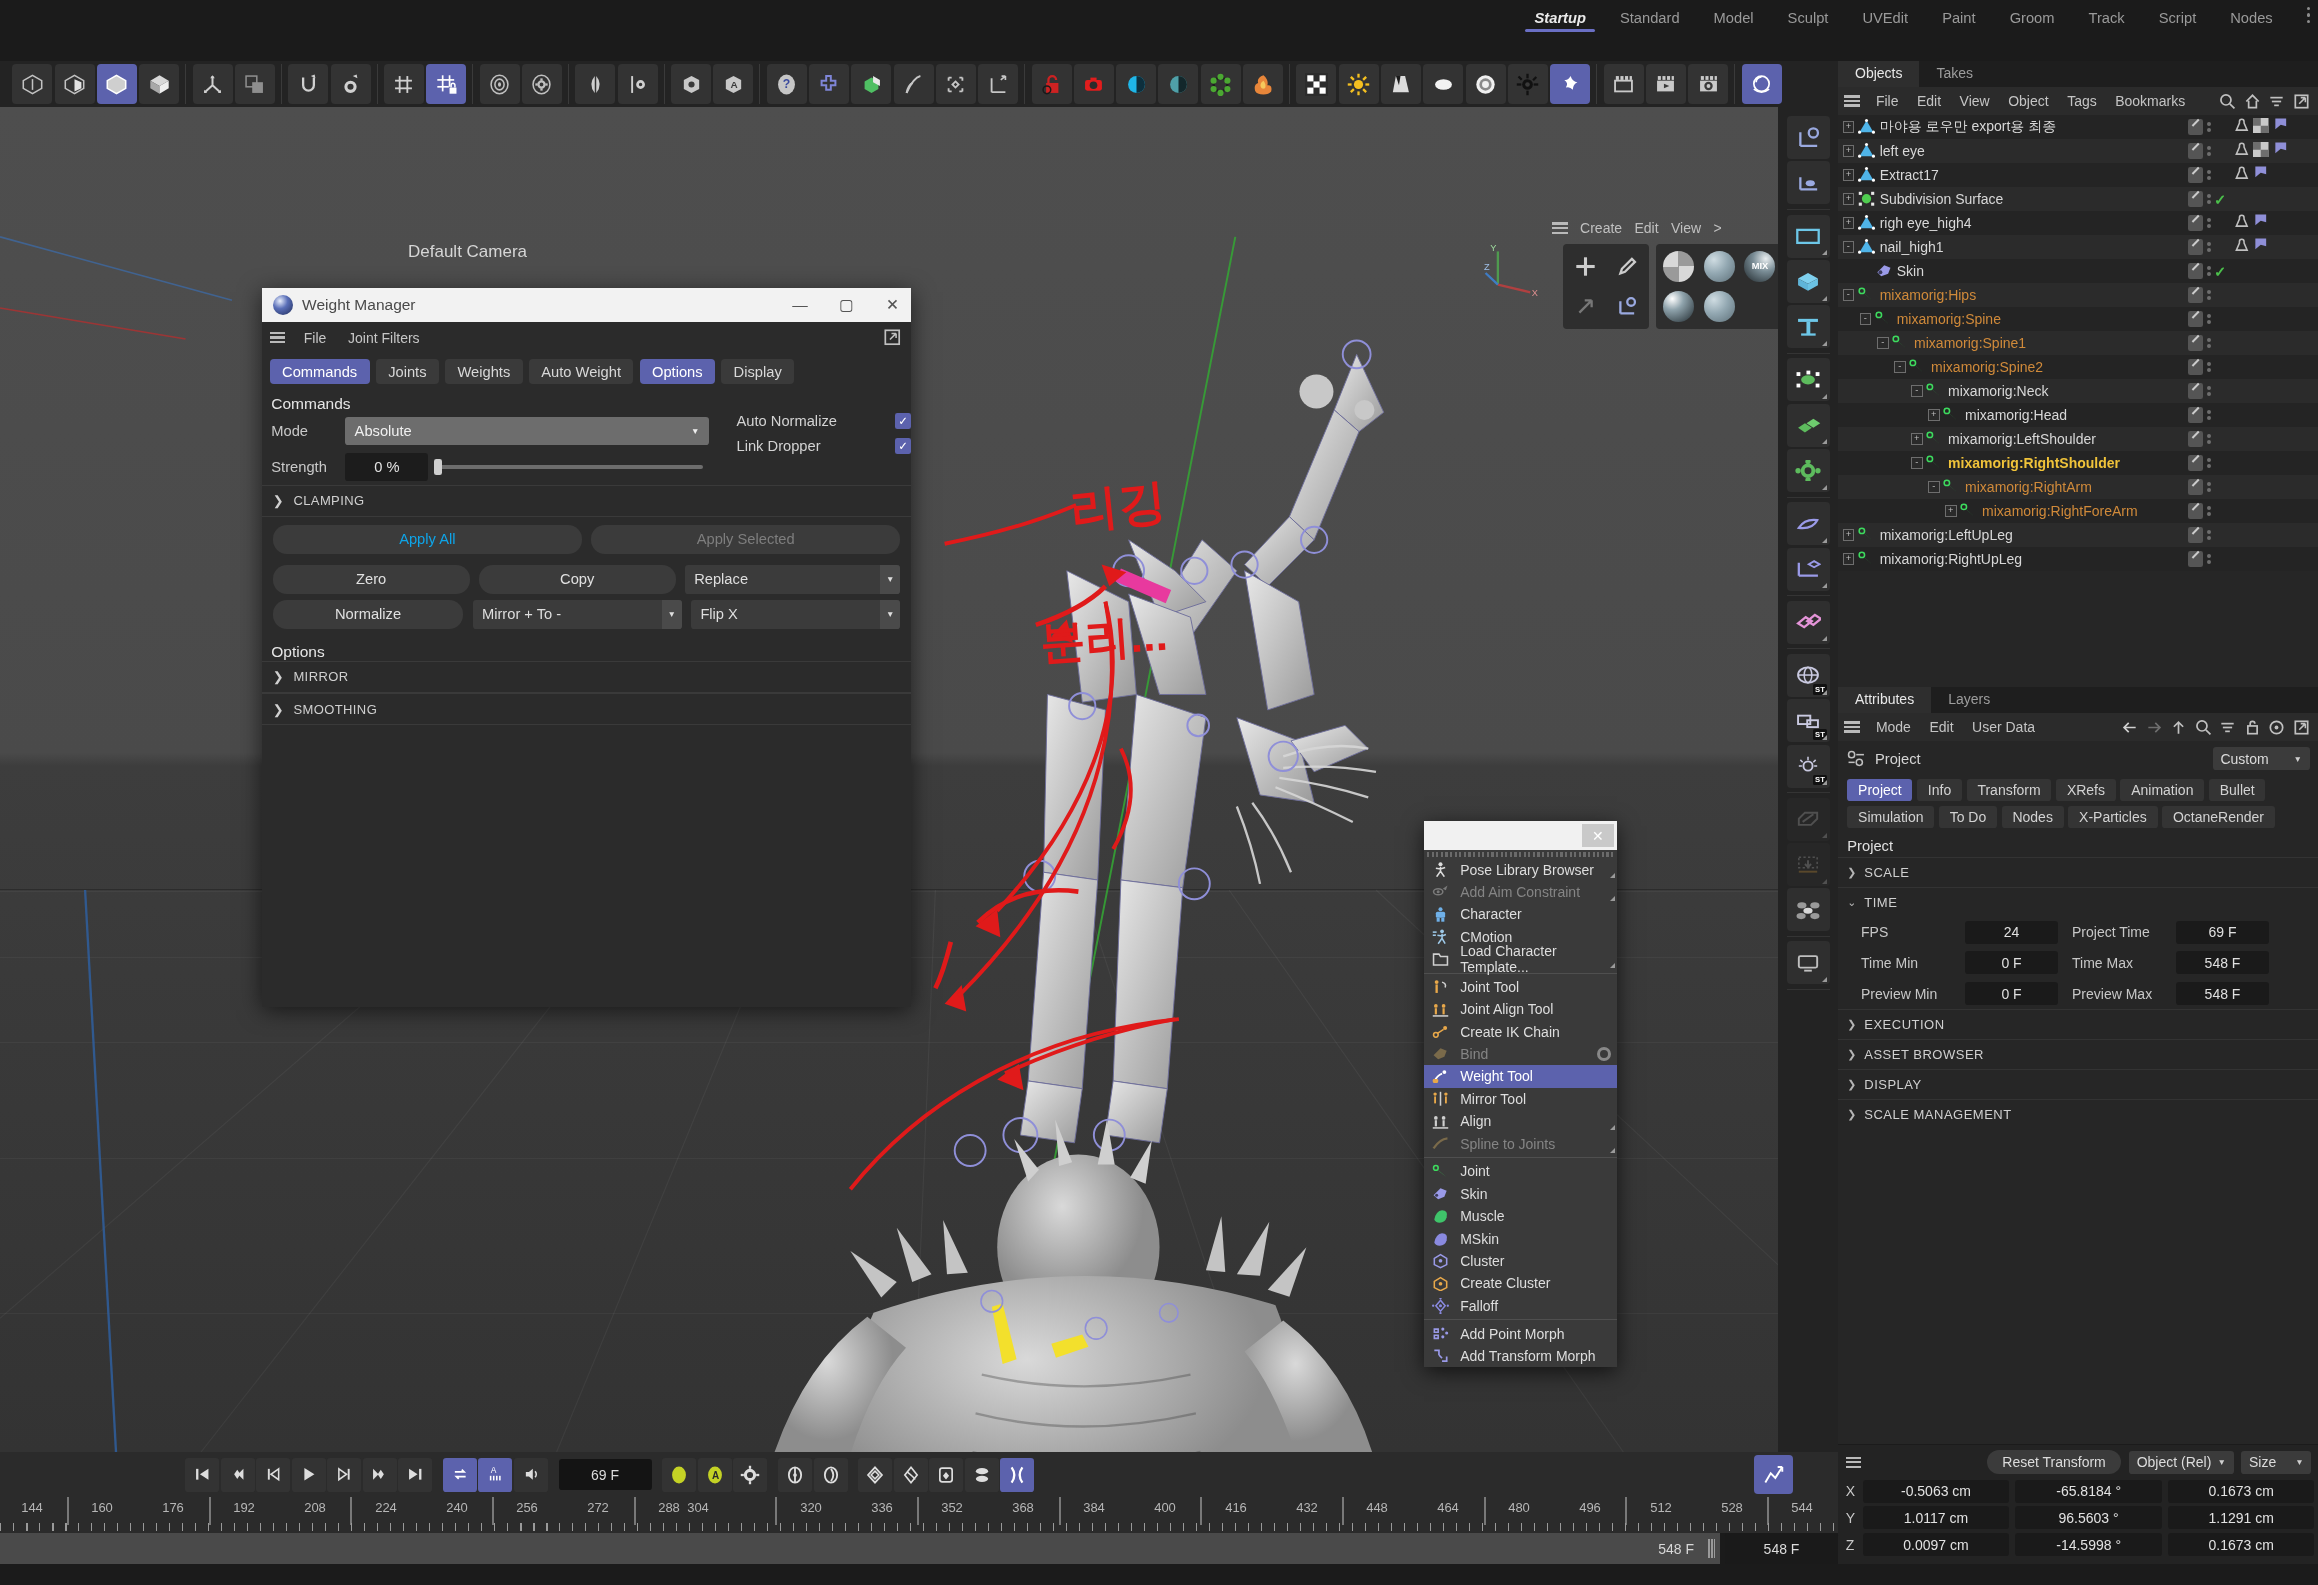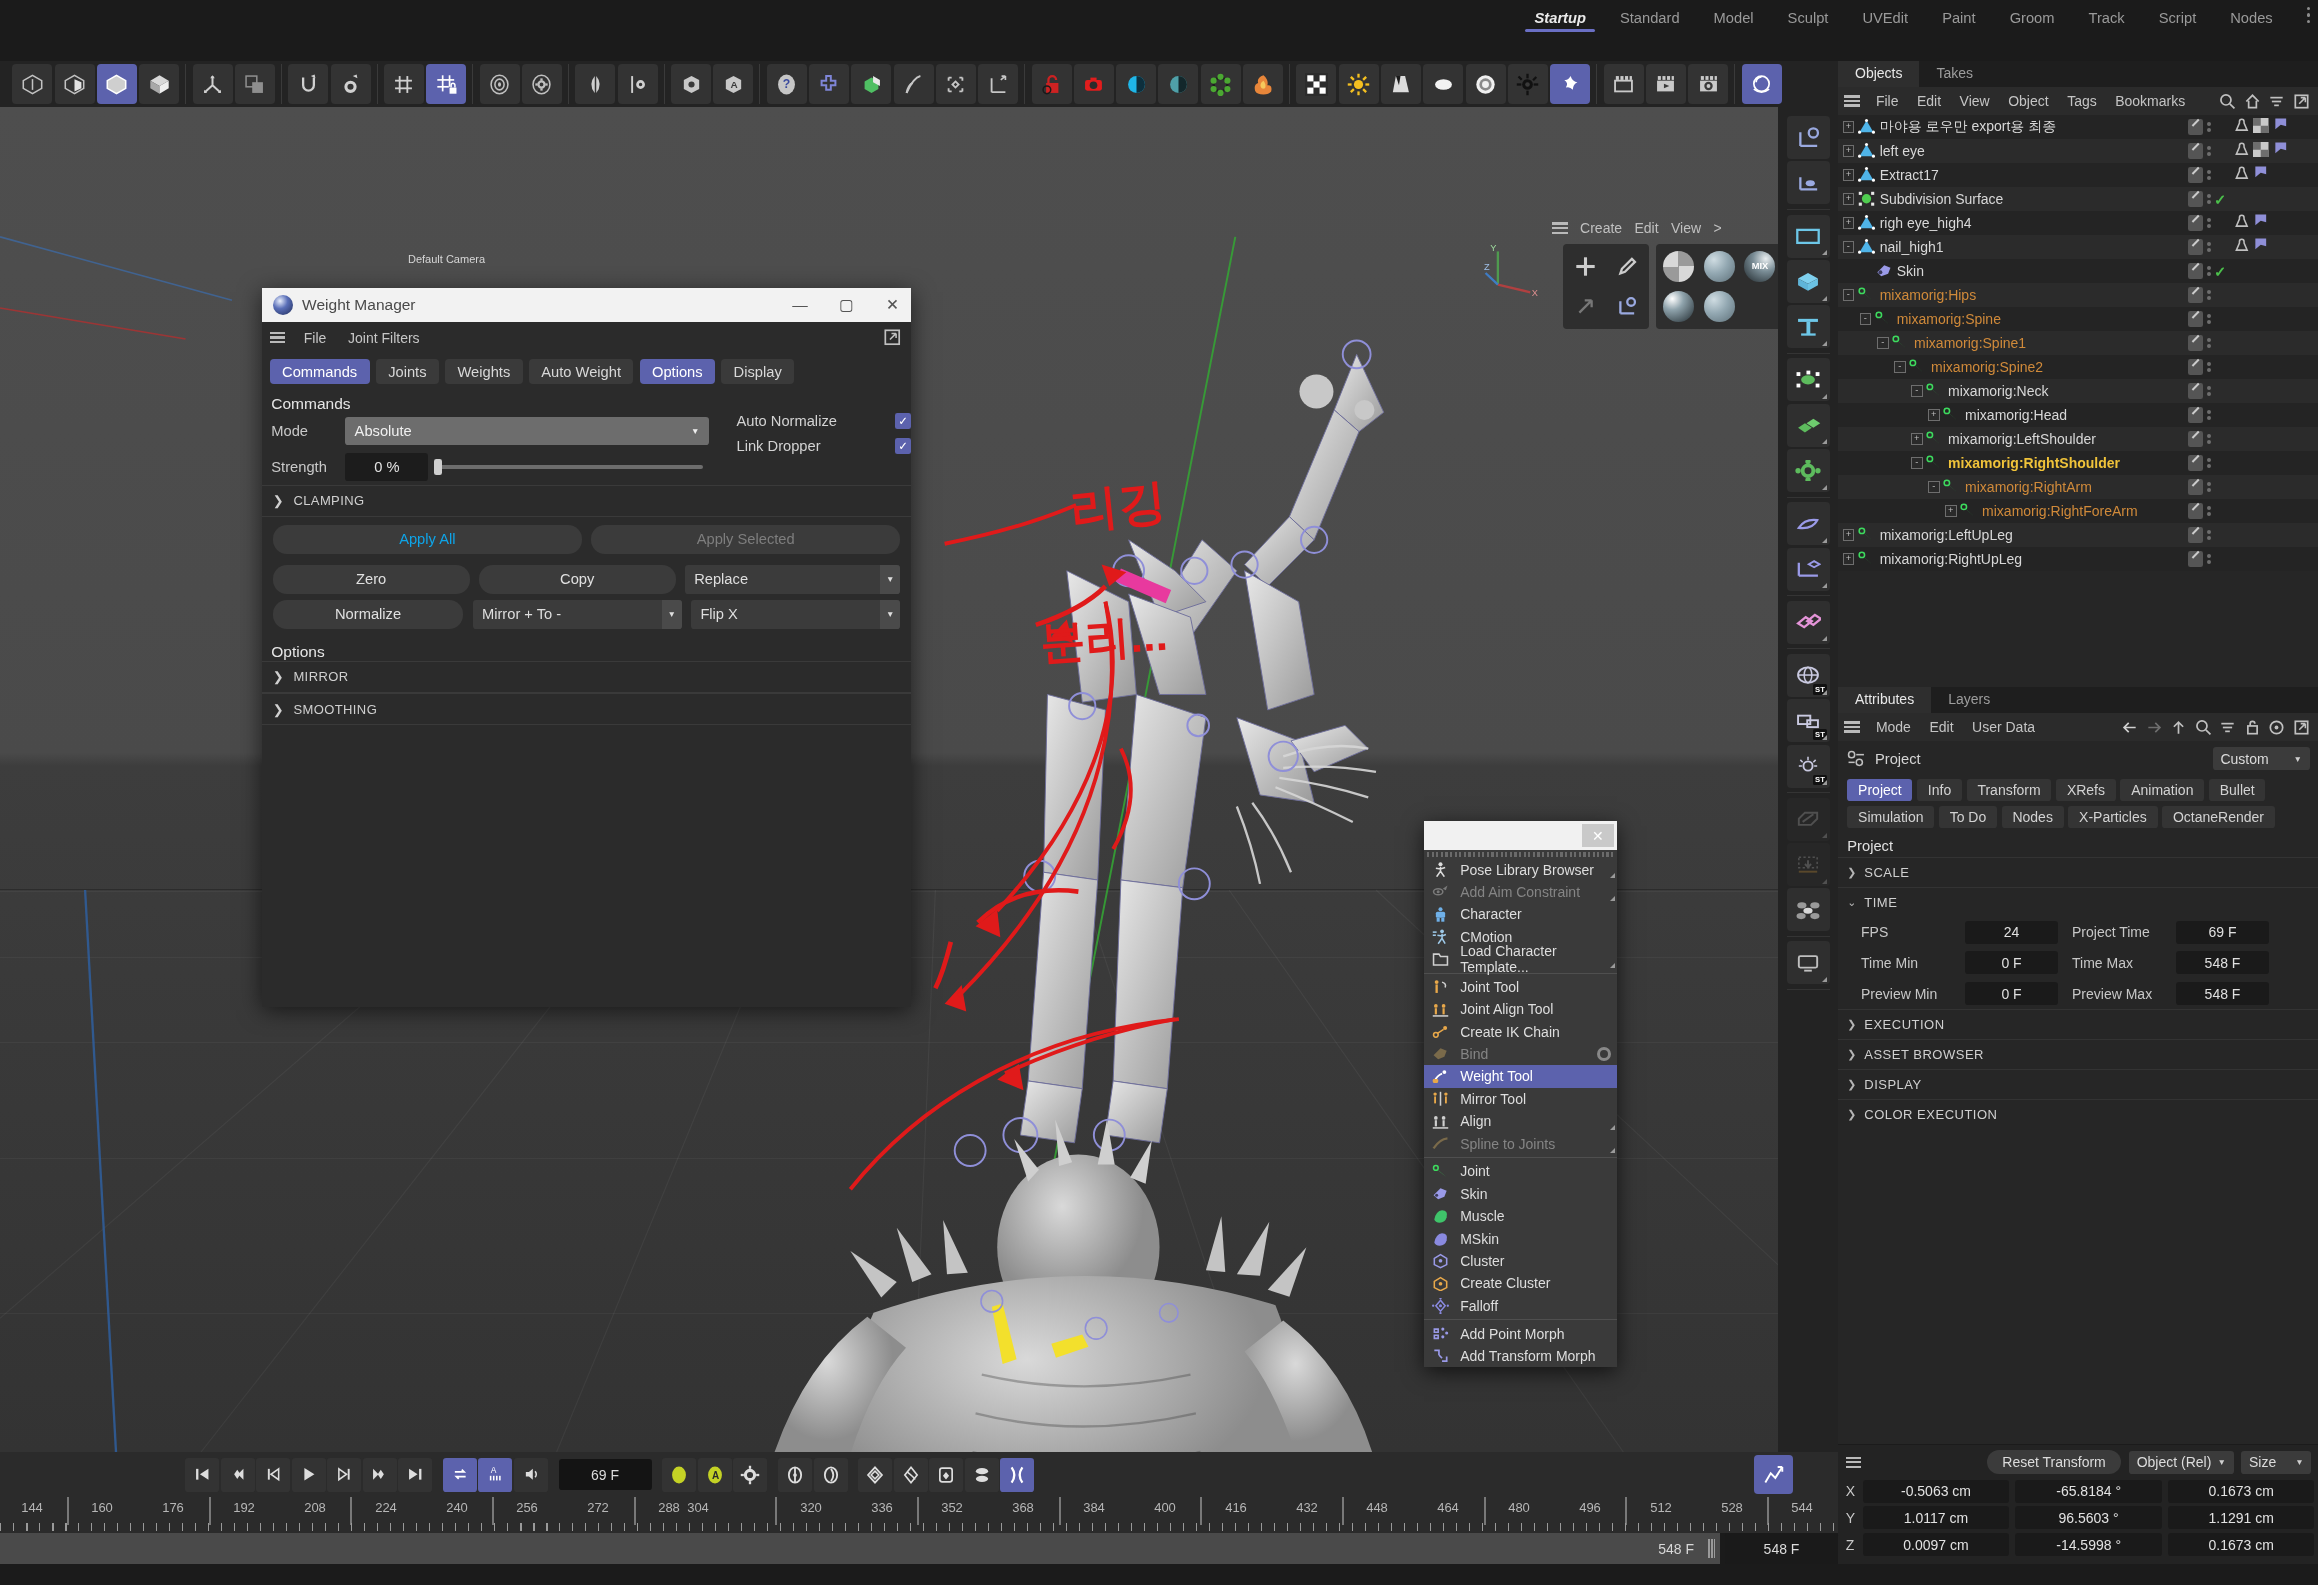--- a/index.html
+++ b/index.html
@@ -52,21 +52,21 @@
   }
   .tbtn.sel { background:#5c62ad; }
   .tbtn svg { display:block; }
 
   
   .viewport {
     position:absolute; left:0; top:107px; width:1778px; height:1345px;
     background:linear-gradient(180deg,#4e4e4e 0%,#4a4a4a 48%,#3d3d3d 49%,#333333 100%);
     overflow:hidden;
   }
-  .vp-label { position:absolute; left:408px; top:135px; color:#d6d6d6; font-size:11px;margin-top:11px; }
+  .vp-label { position:absolute; left:408px; top:135px; color:#d6d6d6; font-size:17px; }
   .vp-grid-h { position:absolute; left:0; width:1778px; height:0.8px; background:rgba(255,255,255,0.045);}
   .vp-horizon { position:absolute; left:0; top:0; width:1778px; height:0.8px; background:rgba(0,0,0,0.25);}
 
   
   .axis-gizmo { position:absolute; left:1484px; top:135px; width:54px; height:62px;}
 
   
   .vp-hud { position:absolute; left:1546px; top:110px; width:224px; }
   .vp-hud-menu { display:flex; align-items:center; gap:12.4px; padding:3.1px 6.2px; font-size:14px; color:#c0c0c0;}
   .hamb { display:inline-flex; flex-direction:column; gap:2.3px; }
@@ -1545,21 +1545,21 @@
           <div class="fold">
             <span class="car">❯</span>
             <span>ASSET BROWSER</span>
           </div>
           <div class="fold">
             <span class="car">❯</span>
             <span>DISPLAY</span>
           </div>
           <div class="fold">
             <span class="car">❯</span>
-            <span>COLOR EXECUTION</span>
+            <span>SCALE MANAGEMENT</span>
           </div>
         </div>
     </div>
   </div>
 
   <div class="coord-panel">
     <div class="coord-top">
       <span class="hamb">
           <i></i>
           <i></i>

